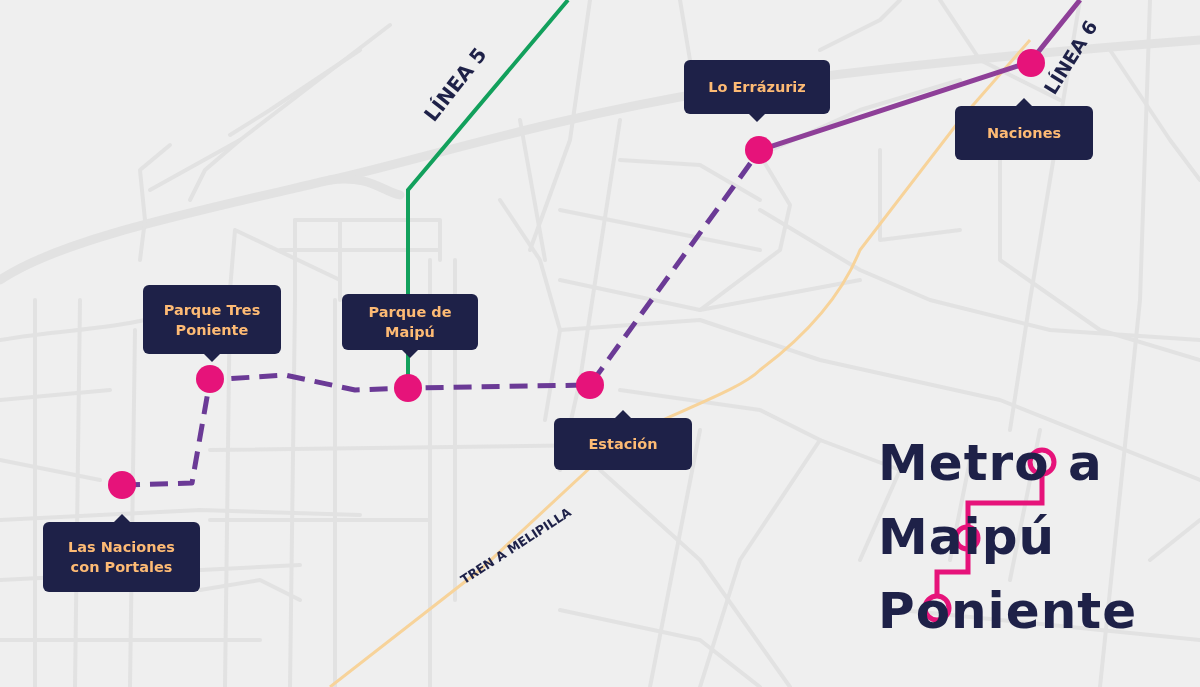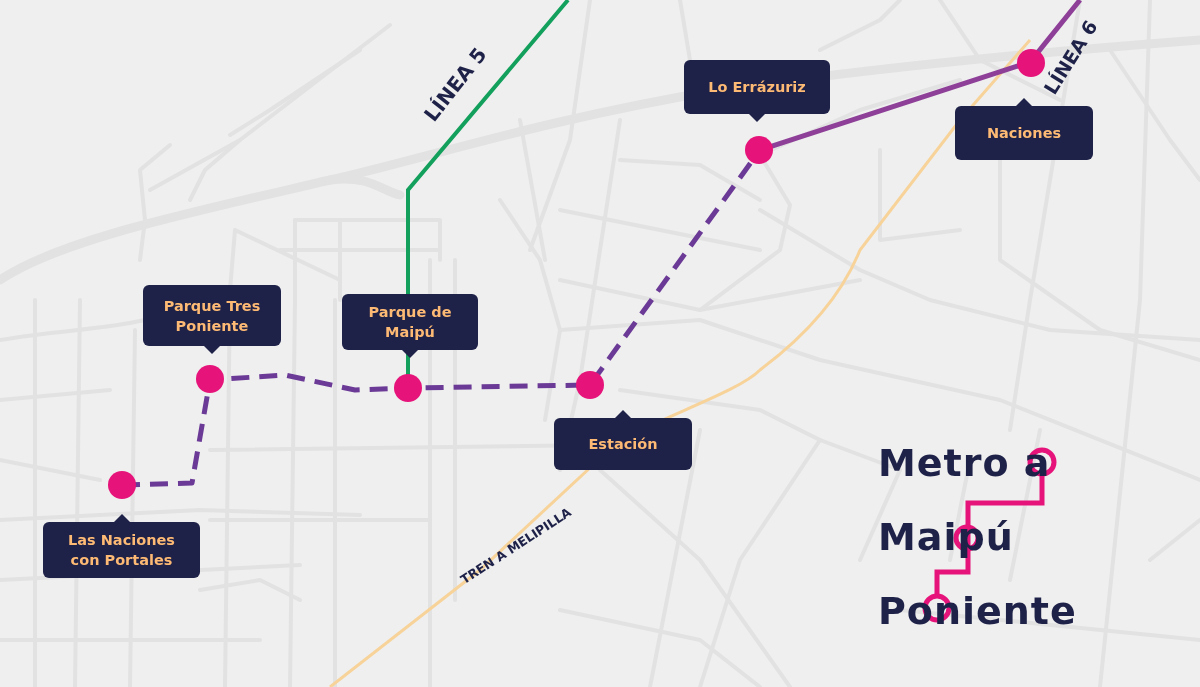--- a/index.html
+++ b/index.html
@@ -15,21 +15,21 @@
   .label .txt { white-space:pre-line; }
   .tail-down::after {
     content:""; position:absolute; left:50%; bottom:-8px; margin-left:-9px;
     border-left:9px solid transparent; border-right:9px solid transparent; border-top:9px solid #1e2148;
   }
   .tail-up::before {
     content:""; position:absolute; left:50%; top:-8px; margin-left:-9px;
     border-left:9px solid transparent; border-right:9px solid transparent; border-bottom:9px solid #1e2148;
   }
   .rot { position:absolute; font-family:"DejaVu Sans", sans-serif; font-weight:bold; color:#1e2148; white-space:nowrap; transform-origin:left bottom; }
-  .logo { position:absolute; left:878px; top:426px; font-family:"DejaVu Sans", sans-serif; font-weight:bold; color:#1e2148; font-size:38px; line-height:74px; letter-spacing:1px; }
+  .logo { position:absolute; left:878px; top:426px; font-family:"DejaVu Sans", sans-serif; font-weight:bold; color:#1e2148; font-size:50px; line-height:74px; letter-spacing:1px; }
   .logo .ln { display:block; height:74px; }
 </style>
 </head>
 <body>
 
 <div id="map">
   <svg id="mapsvg" width="1200" height="687" viewBox="0 0 1200 687">
 
     <g fill="none" stroke="#e2e2e2" stroke-width="4" stroke-linecap="round" stroke-linejoin="round">
       <path d="M0 280 C 60 240, 180 215, 330 180 C 420 160, 540 120, 720 90 C 860 70, 1000 55, 1200 40" stroke-width="9"></path>
@@ -109,25 +109,25 @@
     </g>
 
     <g fill="none" stroke="#e6137a" stroke-width="5">
       <circle cx="1042" cy="462" r="12"></circle>
       <path d="M1042 474 L 1042 503 L 968 503 L 968 572 L 937 572 L 937 597"></path>
       <circle cx="967" cy="538" r="11"></circle>
       <circle cx="937" cy="608" r="12"></circle>
     </g>
   </svg>
 
-  <div class="label tail-up" style="left:43px; top:522px; width:157px; height:56px;">
+  <div class="label tail-up" style="left:43px; top:522px; width:157px; height:70px;">
     <span class="txt">Las Naciones
 con Portales</span>
   </div>
-  <div class="label tail-down" style="left:143px; top:285px; width:138px; height:61px;">
+  <div class="label tail-down" style="left:143px; top:285px; width:138px; height:69px;">
     <span class="txt">Parque Tres
 Poniente</span>
   </div>
   <div class="label tail-down" style="left:342px; top:294px; width:136px; height:56px;">
     <span class="txt">Parque de
 Maipú</span>
   </div>
   <div class="label tail-up" style="left:520px; top:418px; width:138px; height:52px;margin-left:34px;">
     <span class="txt">Estación</span>
   </div>

